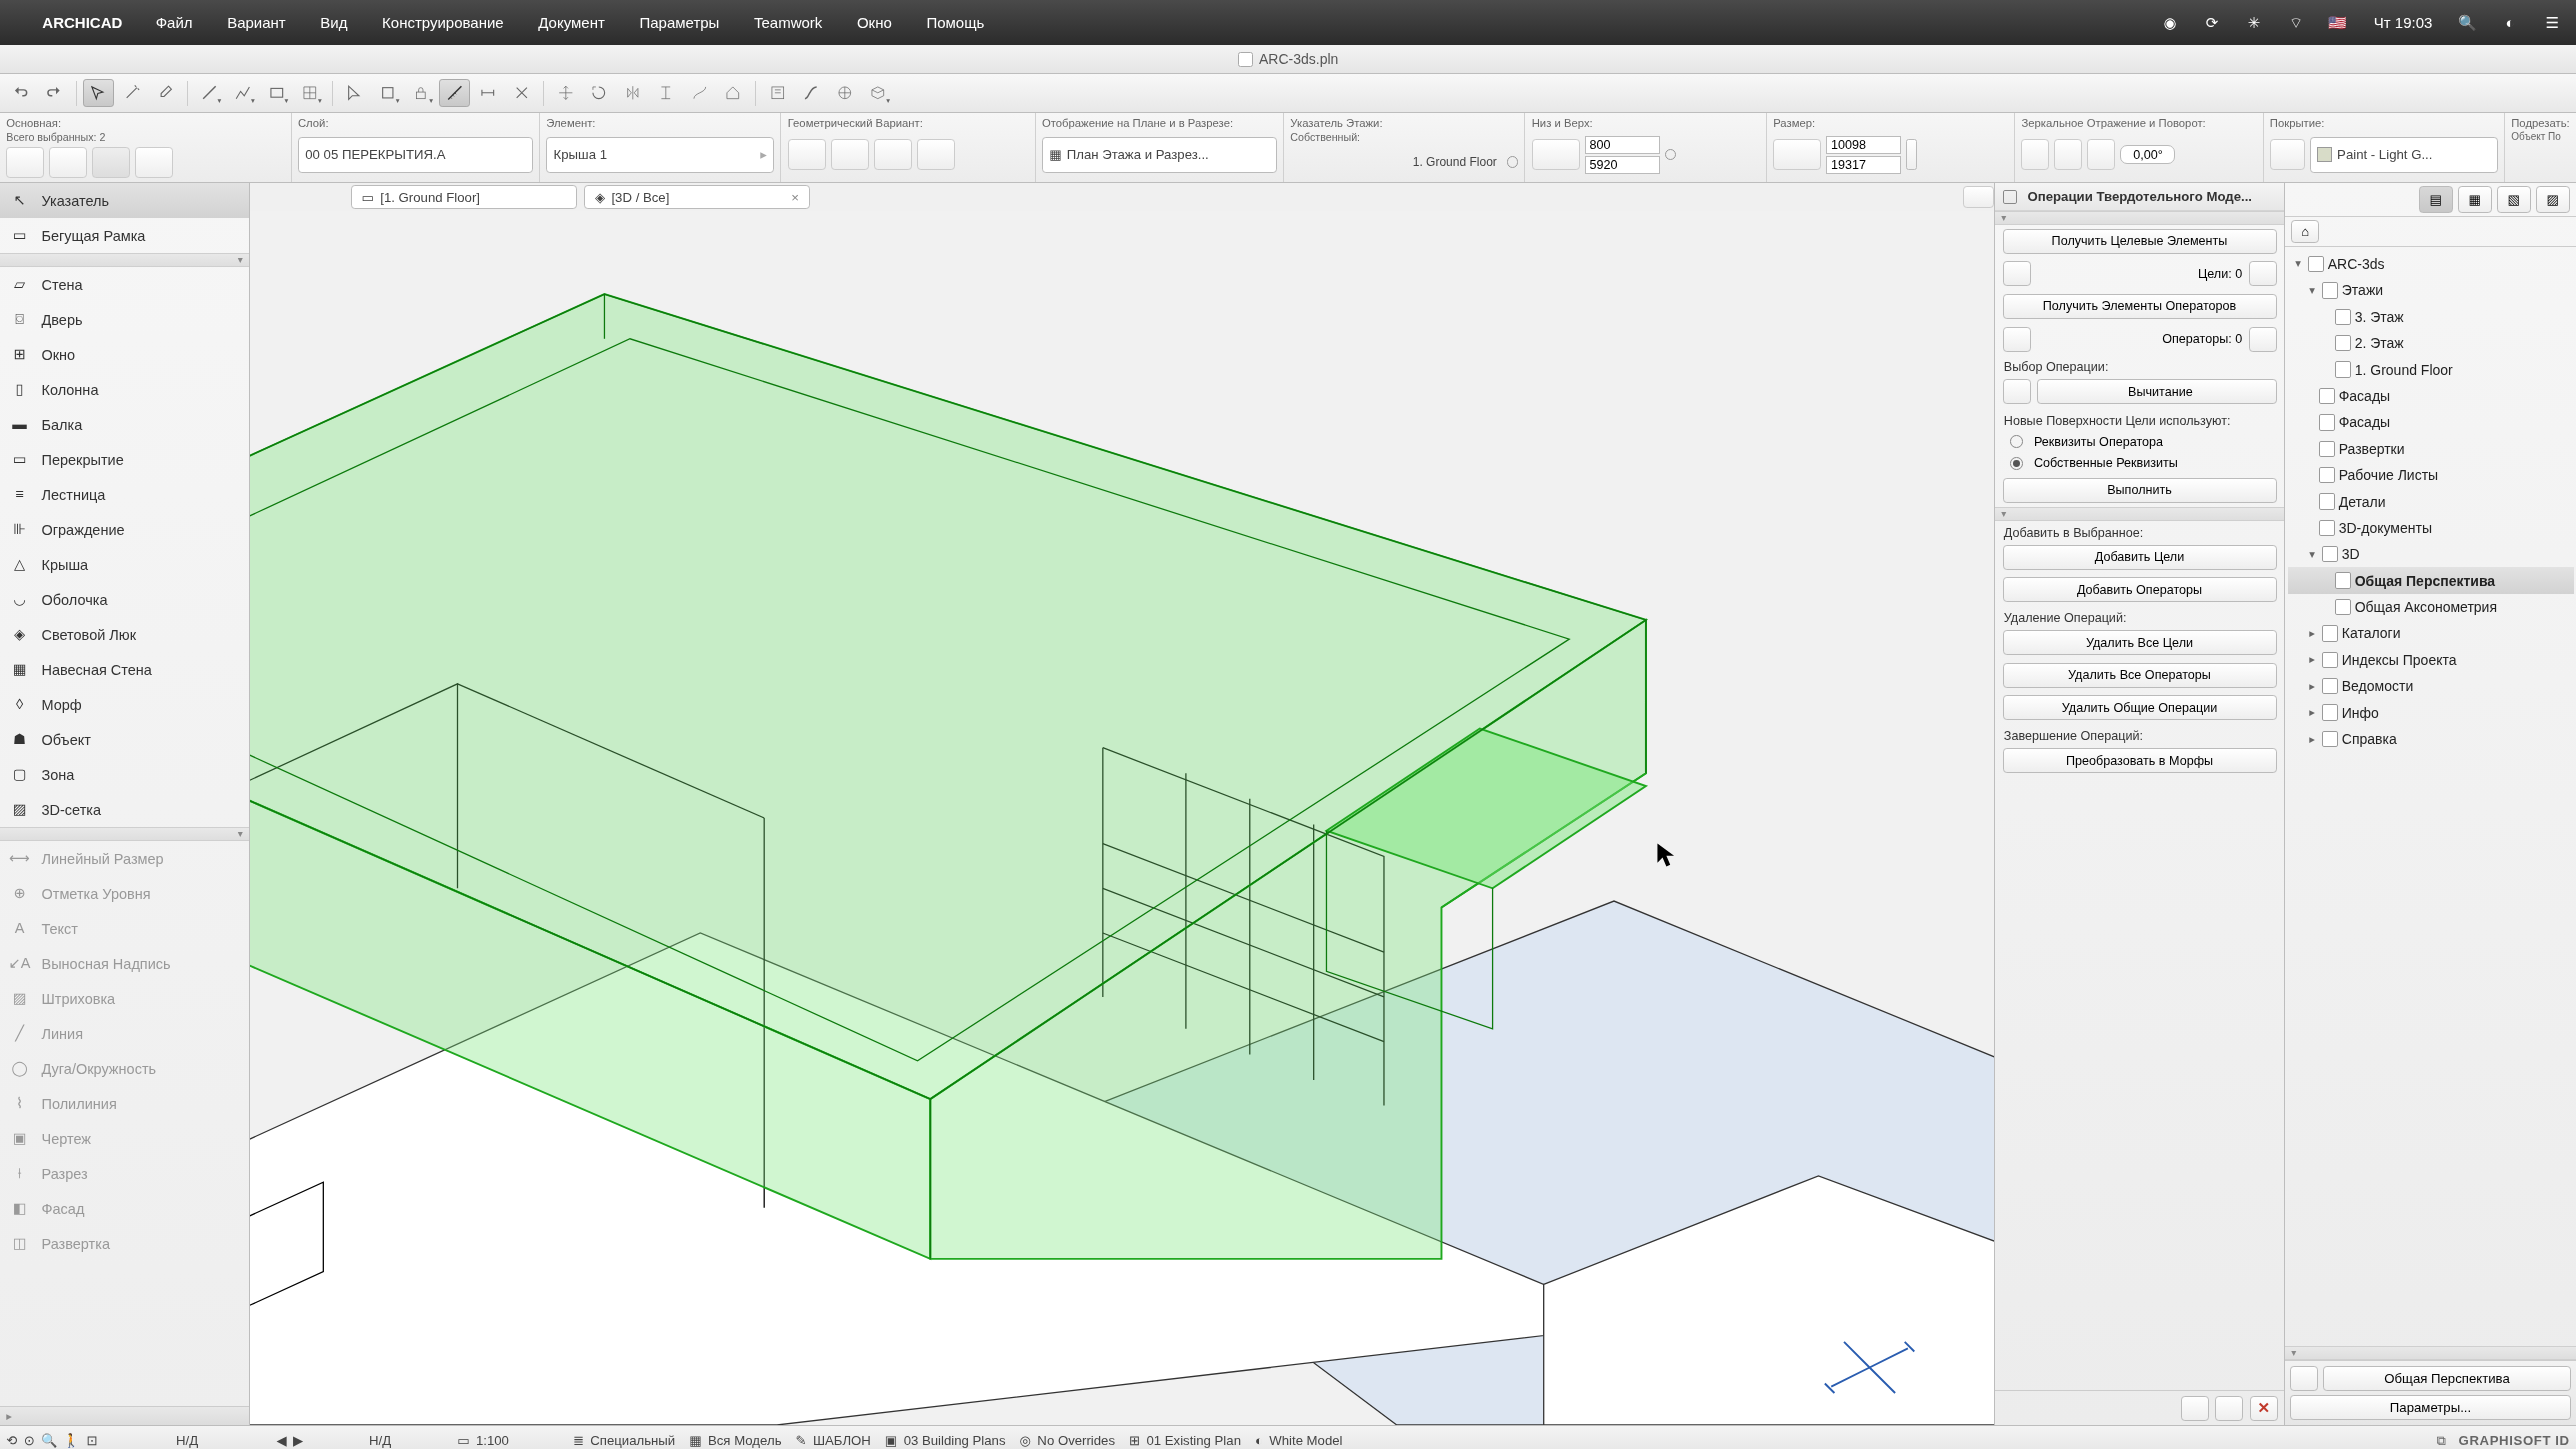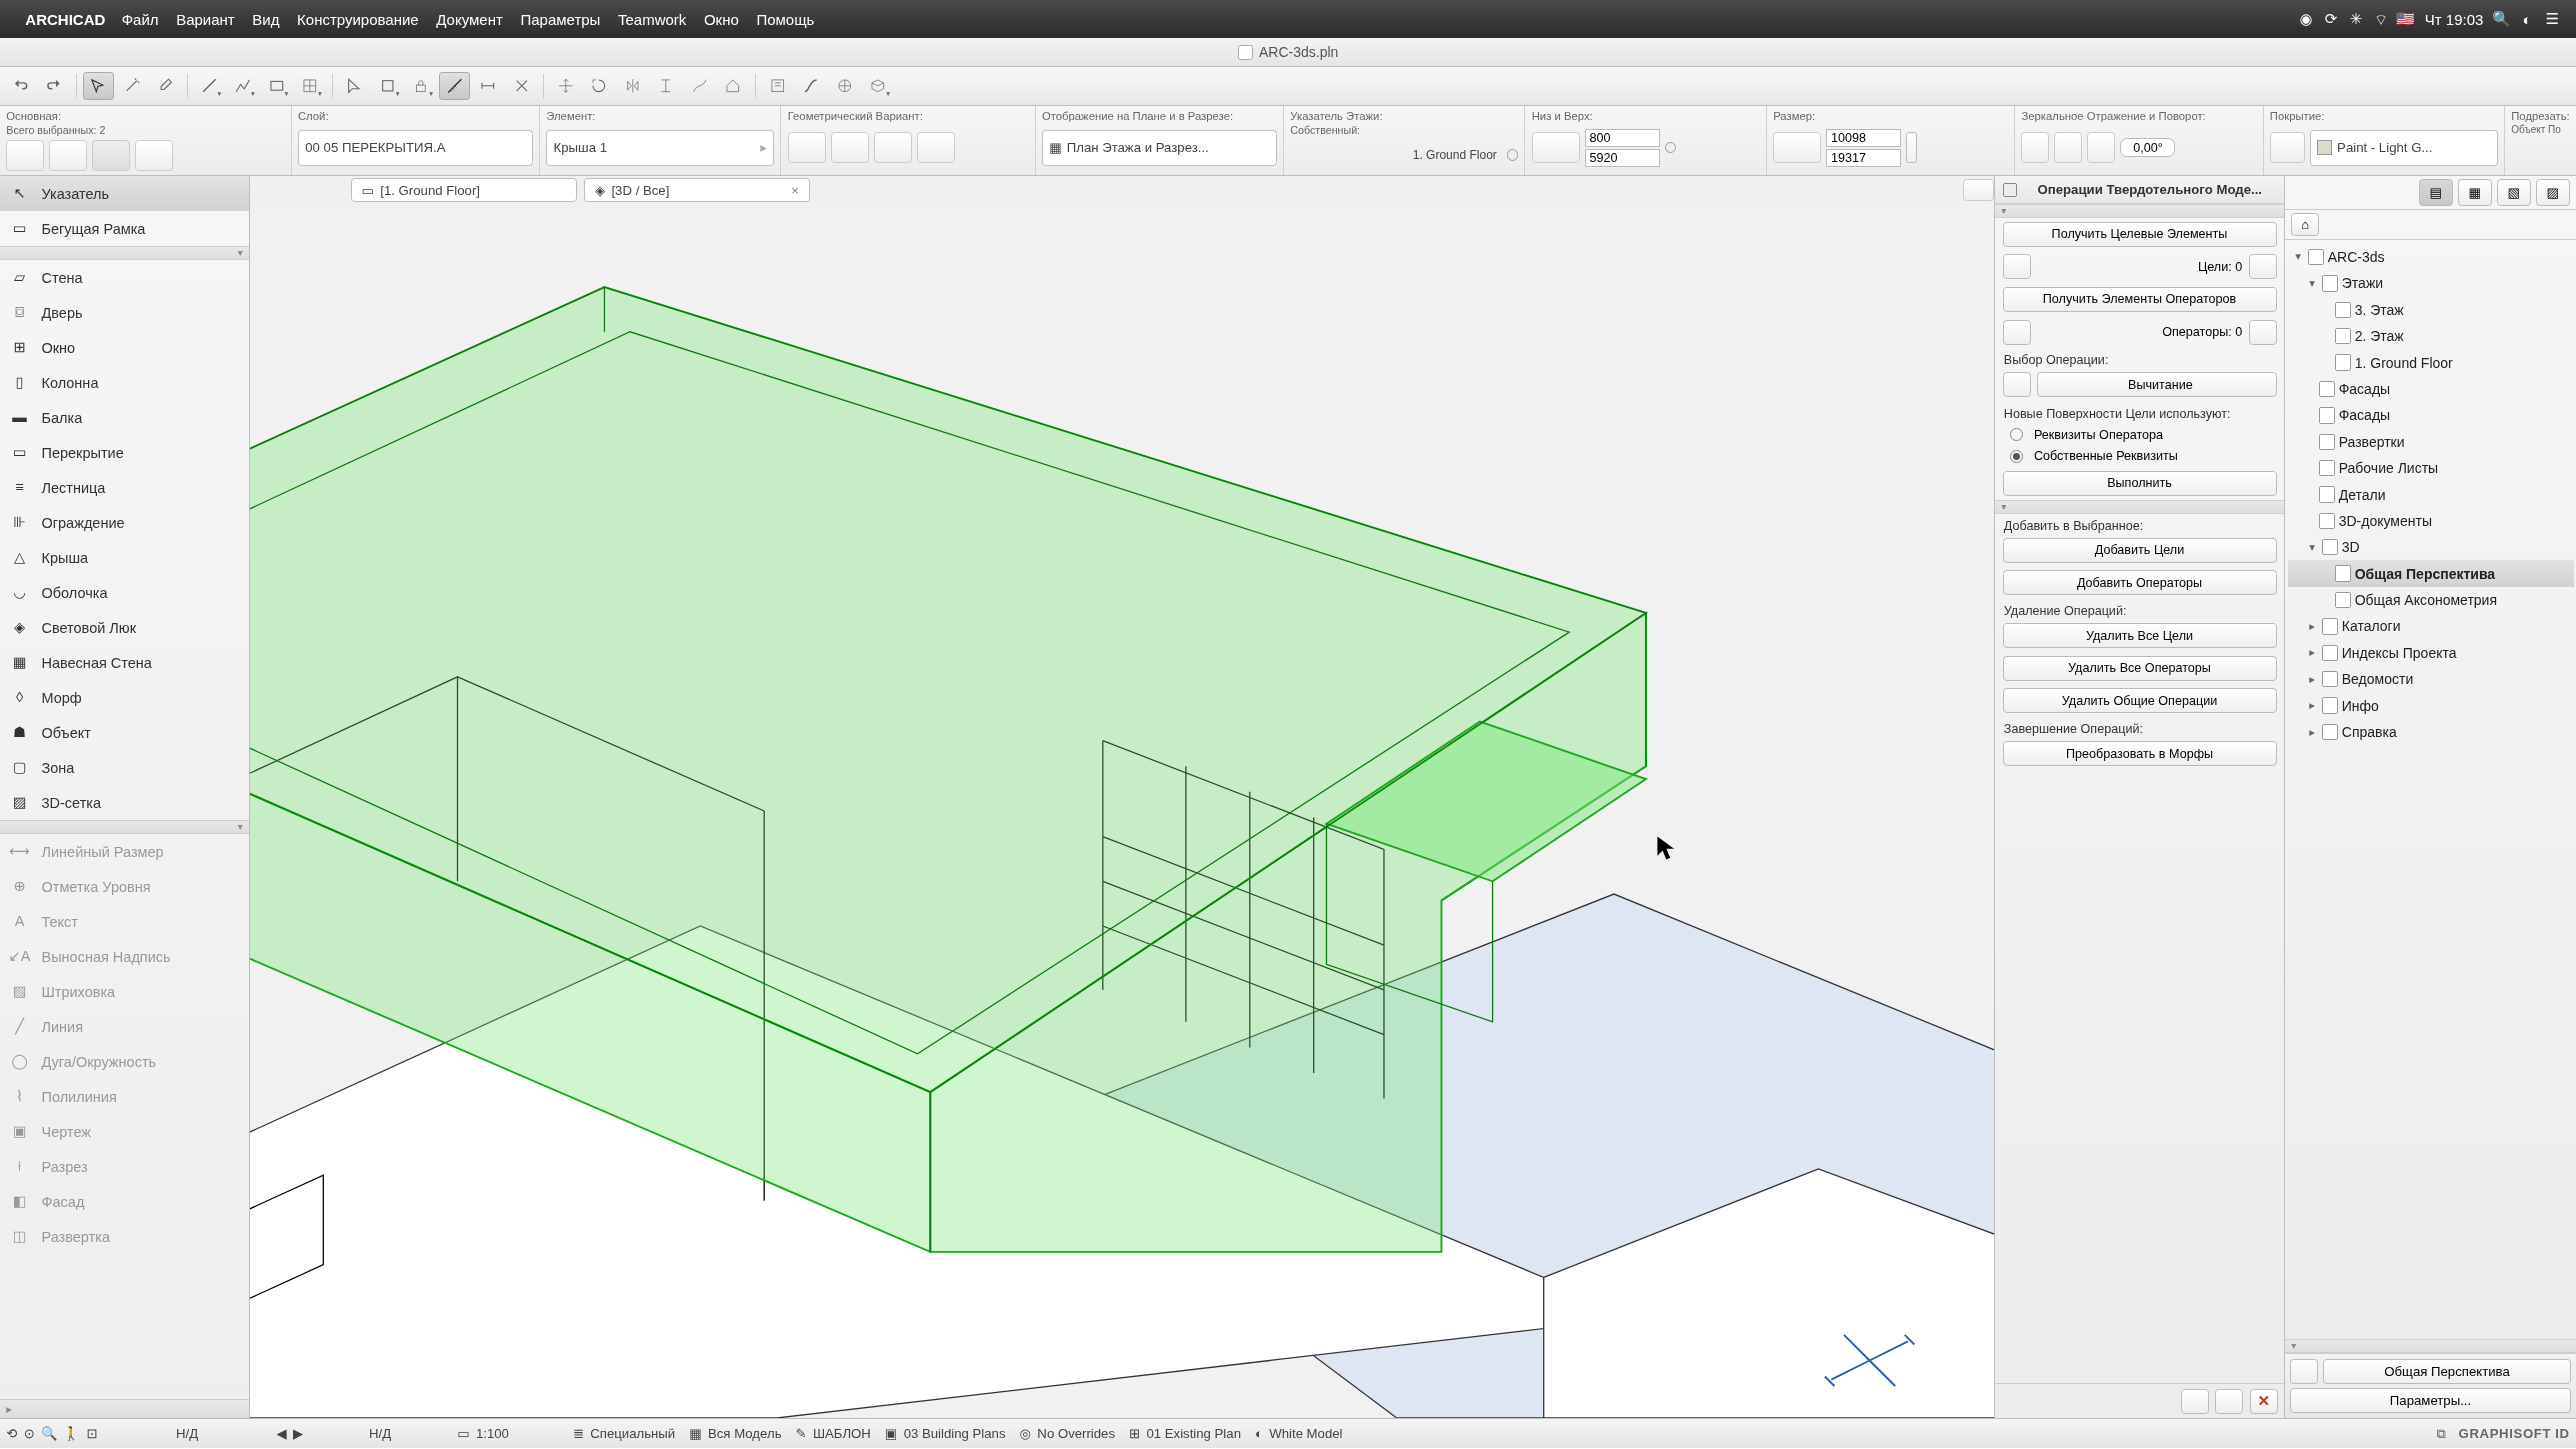--- a/index.html
+++ b/index.html
@@ -1,17 +1,17 @@
 <!DOCTYPE html>
 <html style="font-size:10px"><head>
 <meta charset="utf-8">
 <style>
 * { margin:0; padding:0; box-sizing:border-box; font-family:-apple-system,"Lucida Grande",sans-serif; }
 body { width:2576px; height:1449px; background:#fff; transform-origin:0 0; }
-.menubar { height:38px; background:linear-gradient(#4a4a4a,#2b2b2b); display:flex; align-items:center; color:#fff; font-size:15px; padding:0 11.3px; }
+.menubar { height:45px; background:linear-gradient(#4a4a4a,#2b2b2b); display:flex; align-items:center; color:#fff; font-size:15px; padding:0 11.3px;gap:17px; }
 .menubar .apple { font-size:19px; margin-right:14px; }
 .menubar .app { font-weight:700; margin-right:16.4px; }
 .menubar .mitem { margin-right:17.6px; cursor:default; }
 .menubar .spacer { flex:1; }
 .menubar .ricon { width:25px; text-align:center; font-size:15px; }
 .titlebar { height:29px; background:linear-gradient(#f3f3f3,#e5e5e5); border-bottom:0.6px solid #bdbdbd; display:flex; align-items:center; justify-content:center; font-size:14px; color:#555; }
 .titlebar .ticon { width:15px; height:15px; border:0.6px solid #aaa; border-radius:2.5px; margin-right:6.3px; background:#fff; }
 .toolbar { height:39px; background:linear-gradient(#f8f8f8,#e8e8e8); border-bottom:0.6px solid #bdbdbd; display:flex; align-items:center; padding:0 5px; gap:2.5px; }
 .tbtn { width:31px; height:28px; border:0.6px solid transparent; border-radius:3.1px; display:flex; align-items:center; justify-content:center; position:relative; }
 .tbtn.on { background:linear-gradient(#e0e0e0,#c8c8c8); border-color:#aaa; }
@@ -35,21 +35,21 @@
 .toolsep::after { content:"▾"; position:absolute; right:6.3px; top:0; font-size:10px; color:#888; }
 .leftfoot { height:19px; background:linear-gradient(#e8e8e8,#dcdcdc); border-top:0.6px solid #ccc; position:relative; }
 .leftfoot::after { content:"▸"; position:absolute; left:6.3px; top:2.5px; color:#888; font-size:11.3px; }
 .viewport { flex:1; position:relative; background:#f0f0f0; overflow:hidden; }
 .tabstrip { position:absolute; top:0; left:0; right:0; height:28px; display:flex; align-items:center; padding-left:5px; gap:7.5px; }
 .vtab { height:24px; background:#fff; border:0.6px solid #bbb; border-radius:3.8px; display:flex; align-items:center; padding:0 10px; font-size:13.2px; color:#444; gap:6.3px; min-width:226px; }
 .vtab .x { margin-left:auto; color:#888; }
 .canvas { position:absolute; inset:28px 0 0 0; background:#f1f1f1; }
 .canvas svg { width:100%; height:100%; }
 .rightpanels { width:291px; background:linear-gradient(#f6f6f6,#ececec); border-left:0.6px solid #bdbdbd; border-right:0.6px solid #bdbdbd; display:flex; flex-direction:column; font-size:12.6px; }
-.rp-head { height:28px; display:flex; align-items:center; padding:0 7.5px; gap:21px; font-size:13.2px; font-weight:600; color:#333; border-bottom:0.6px solid #d4d4d4; background:linear-gradient(#f4f4f4,#e7e7e7); }
+.rp-head { height:28px; display:flex; align-items:center; padding:0 7.5px; gap:11px; font-size:13.2px; font-weight:600; color:#333; border-bottom:0.6px solid #d4d4d4; background:linear-gradient(#f4f4f4,#e7e7e7); }
 .rp-row { padding:3.8px 7.5px; display:flex; align-items:center; gap:6.3px; }
 .rp-btn { flex:1; height:25px; border:0.6px solid #bbb; border-radius:3.8px; background:linear-gradient(#fff,#eee); font-size:12.6px; display:flex; align-items:center; justify-content:center; }
 .rp-lbl { font-size:12.6px; color:#333; padding:5px 8.8px 1.3px; }
 .rp-sep { height:14px; background:linear-gradient(#e8e8e8,#dedede); border-top:0.6px solid #cfcfcf; border-bottom:0.6px solid #cfcfcf; position:relative; }
 .rp-sep::after { content:"▾"; position:absolute; left:6.3px; top:0; font-size:10px; color:#888; }
 .rp-icon { width:28px; height:25px; border:0.6px solid #bbb; border-radius:3.8px; background:linear-gradient(#fff,#eee); }
 .rp-radio { width:12.6px; height:12.6px; border:1.3px solid #888; border-radius:50%; display:inline-block; margin-right:5px; position:relative; }
 .rp-radio.on::after { content:""; position:absolute; inset:1.9px; background:#555; border-radius:50%; }
 .navpanel { width:291px; background:linear-gradient(#f6f6f6,#ececec); display:flex; flex-direction:column; font-size:13.2px; }
 .nav-tabs { height:34px; display:flex; align-items:center; justify-content:flex-end; padding:0 6.3px; gap:5px; border-bottom:0.6px solid #ccc; }

